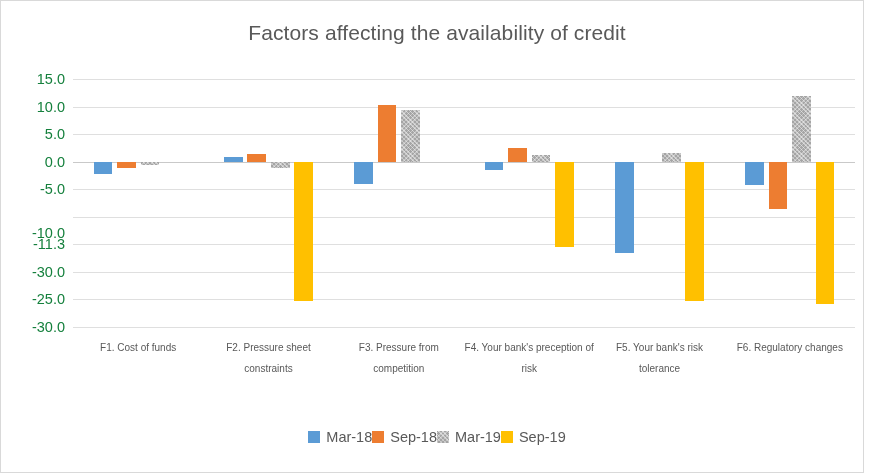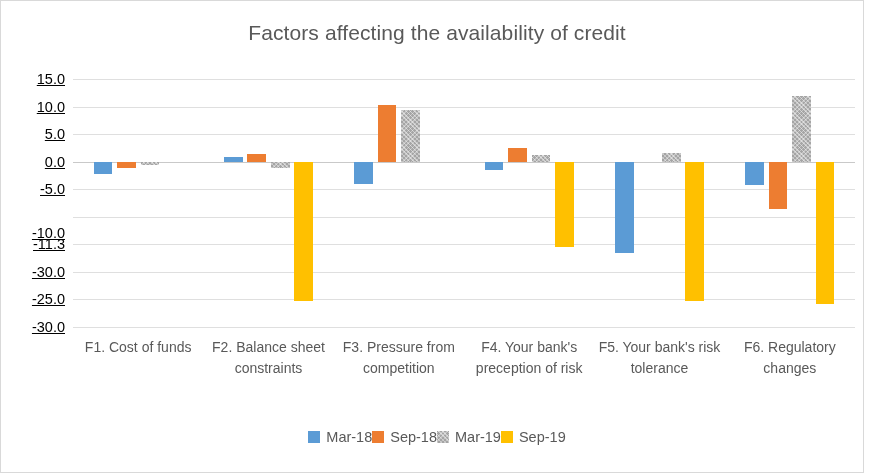--- a/index.html
+++ b/index.html
@@ -64,24 +64,23 @@
     top: 78px;
     width: 64px;
     height: 248px;
   }
   .y-tick-label {
     position: absolute;
     right: 0;
     width: 64px;
     text-align: right;
     font-size: 14.5px;
-    color: #000000;
+    color: #15803d;
     transform: translateY(-50%);
     white-space: nowrap;
-    text-decoration: underline;
   }
 
   
   .group {
     position: absolute;
     top: 0;
     height: 100%;
   }
   .bar {
     position: absolute;
@@ -102,21 +101,21 @@
     position: absolute;
     left: 72px;
     top: 336px;
     width: 782px;
     height: 82px;
   }
   .x-cat-label {
     position: absolute;
     top: 0;
     text-align: center;
-    font-size: 14px;
+    font-size: 10px;
     line-height: 21px;
     color: #595959;
   }
 
   
   #legend {
     position: absolute;
     left: 0;
     top: 428px;
     width: 872px;
@@ -210,21 +209,21 @@
       <div class="group" style="left: 651.667px; width: 130.333px;">
         <div class="bar s0" title="Mar-18: -4.3" style="top: 82.6667px; height: 23.6978px; left: 20.5927px; width: 18.768px;"></div>
         <div class="bar s1" title="Sep-18: -8.5" style="top: 82.6667px; height: 46.8444px; left: 44.0527px; width: 18.768px;"></div>
         <div class="bar s2" title="Mar-19: 12" style="top: 16.5333px; height: 66.1333px; left: 67.5127px; width: 18.768px;"></div>
         <div class="bar s3" title="Sep-19: -25.8" style="top: 82.6667px; height: 142.187px; left: 90.9727px; width: 18.768px;"></div>
       </div>
     </div>
 
   <div id="x-axis-labels">
       <div class="x-cat-label" style="left: 0px; width: 130.333px;">F1. Cost of funds</div>
-      <div class="x-cat-label" style="left: 130.333px; width: 130.333px;">F2. Balance sheet constraints</div>
+      <div class="x-cat-label" style="left: 130.333px; width: 130.333px;">F2. Pressure sheet constraints</div>
       <div class="x-cat-label" style="left: 260.667px; width: 130.333px;">F3. Pressure from competition</div>
       <div class="x-cat-label" style="left: 391px; width: 130.333px;">F4. Your bank's preception of risk</div>
       <div class="x-cat-label" style="left: 521.333px; width: 130.333px;">F5. Your bank's risk tolerance</div>
       <div class="x-cat-label" style="left: 651.667px; width: 130.333px;">F6. Regulatory changes</div>
     </div>
 
   <div id="legend">
       <div class="legend-item">
         <span class="legend-swatch s0"></span>
         <span class="legend-label">Mar-18</span>

